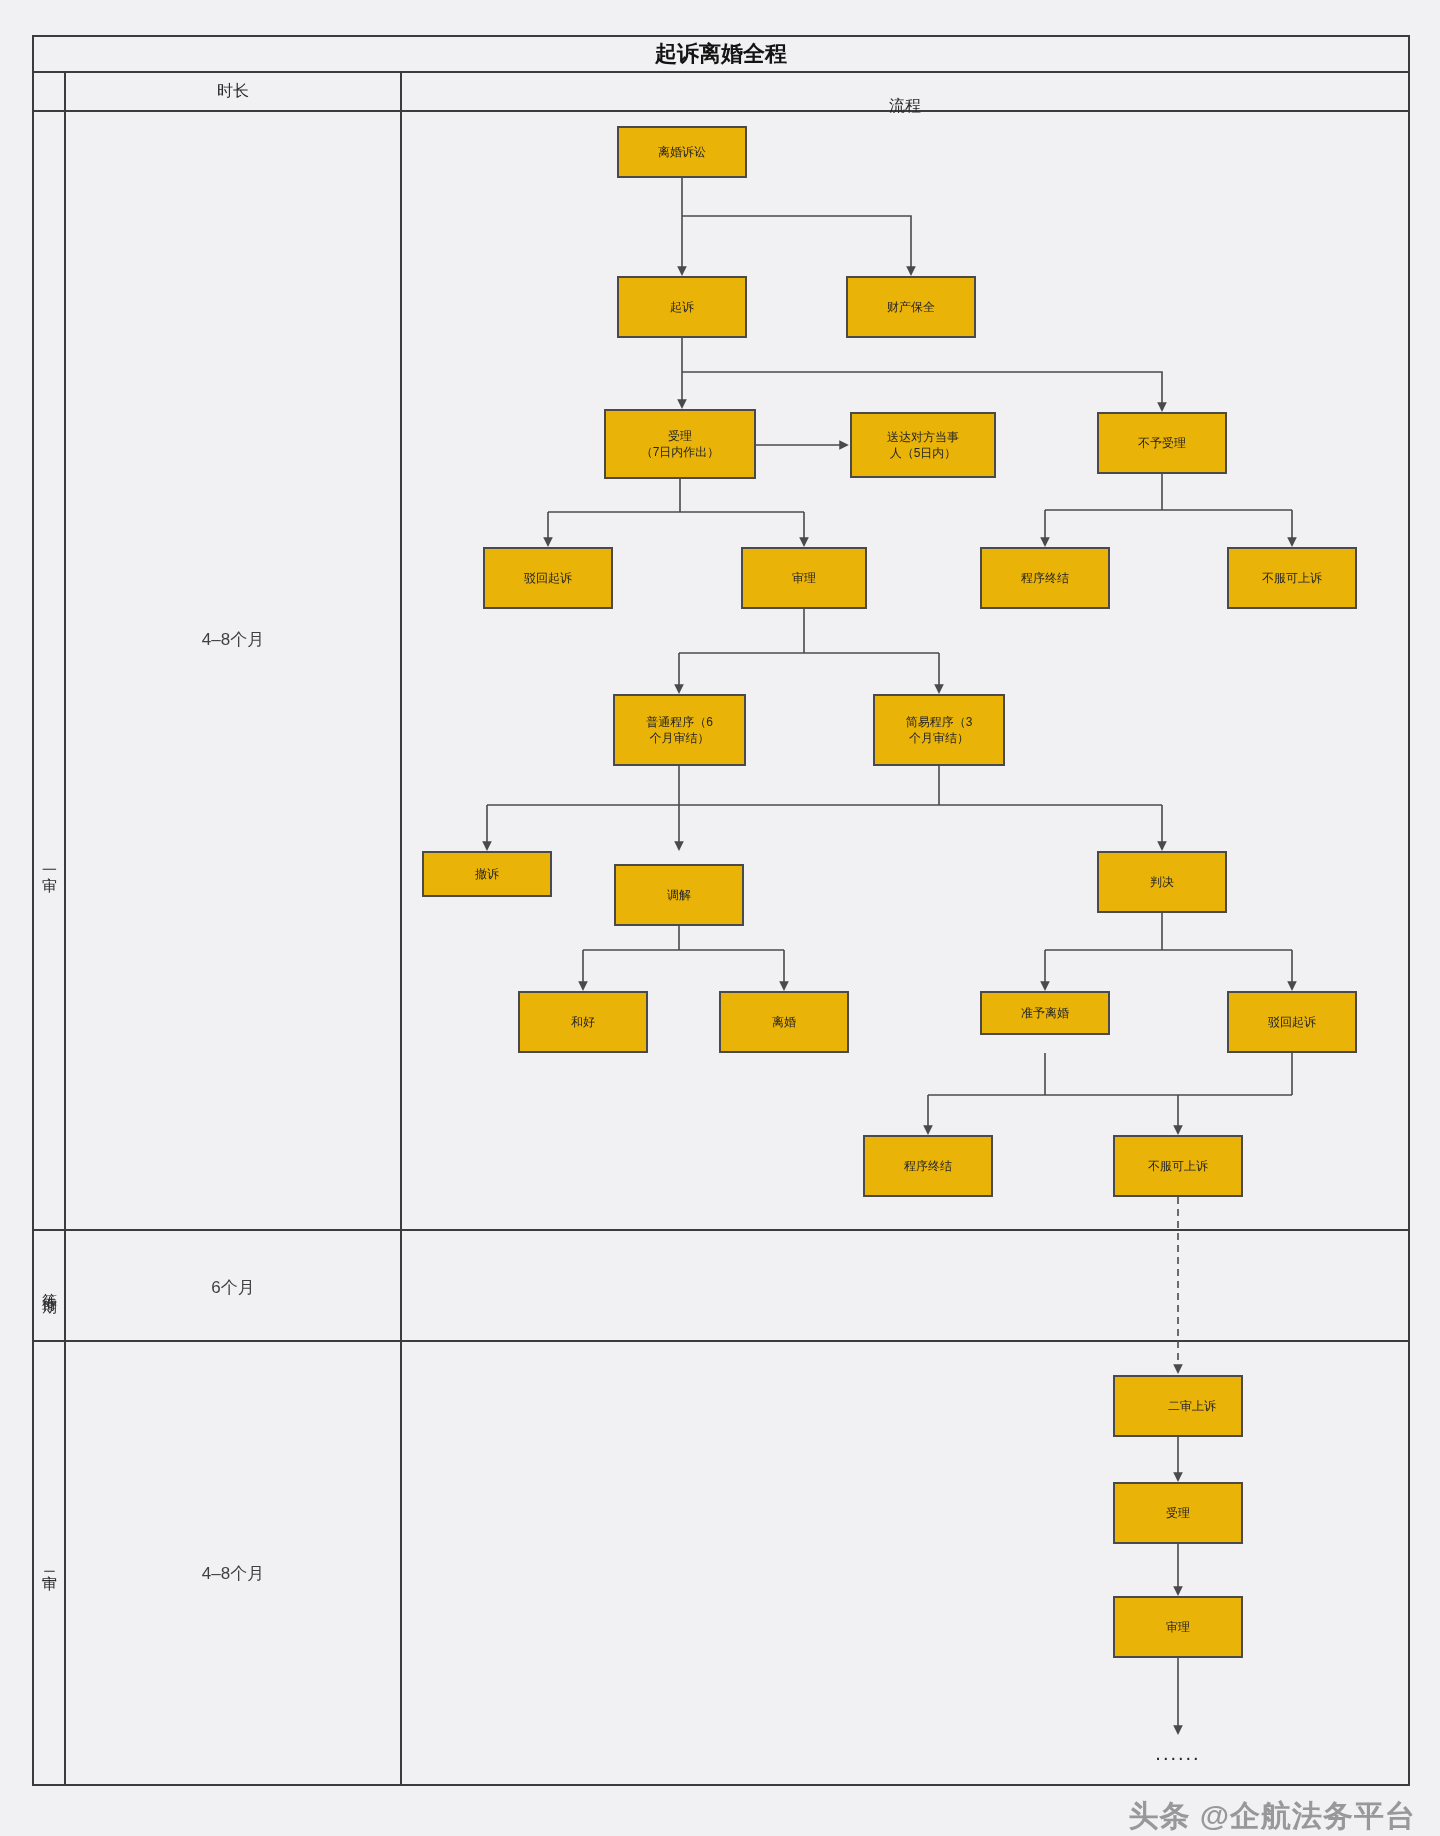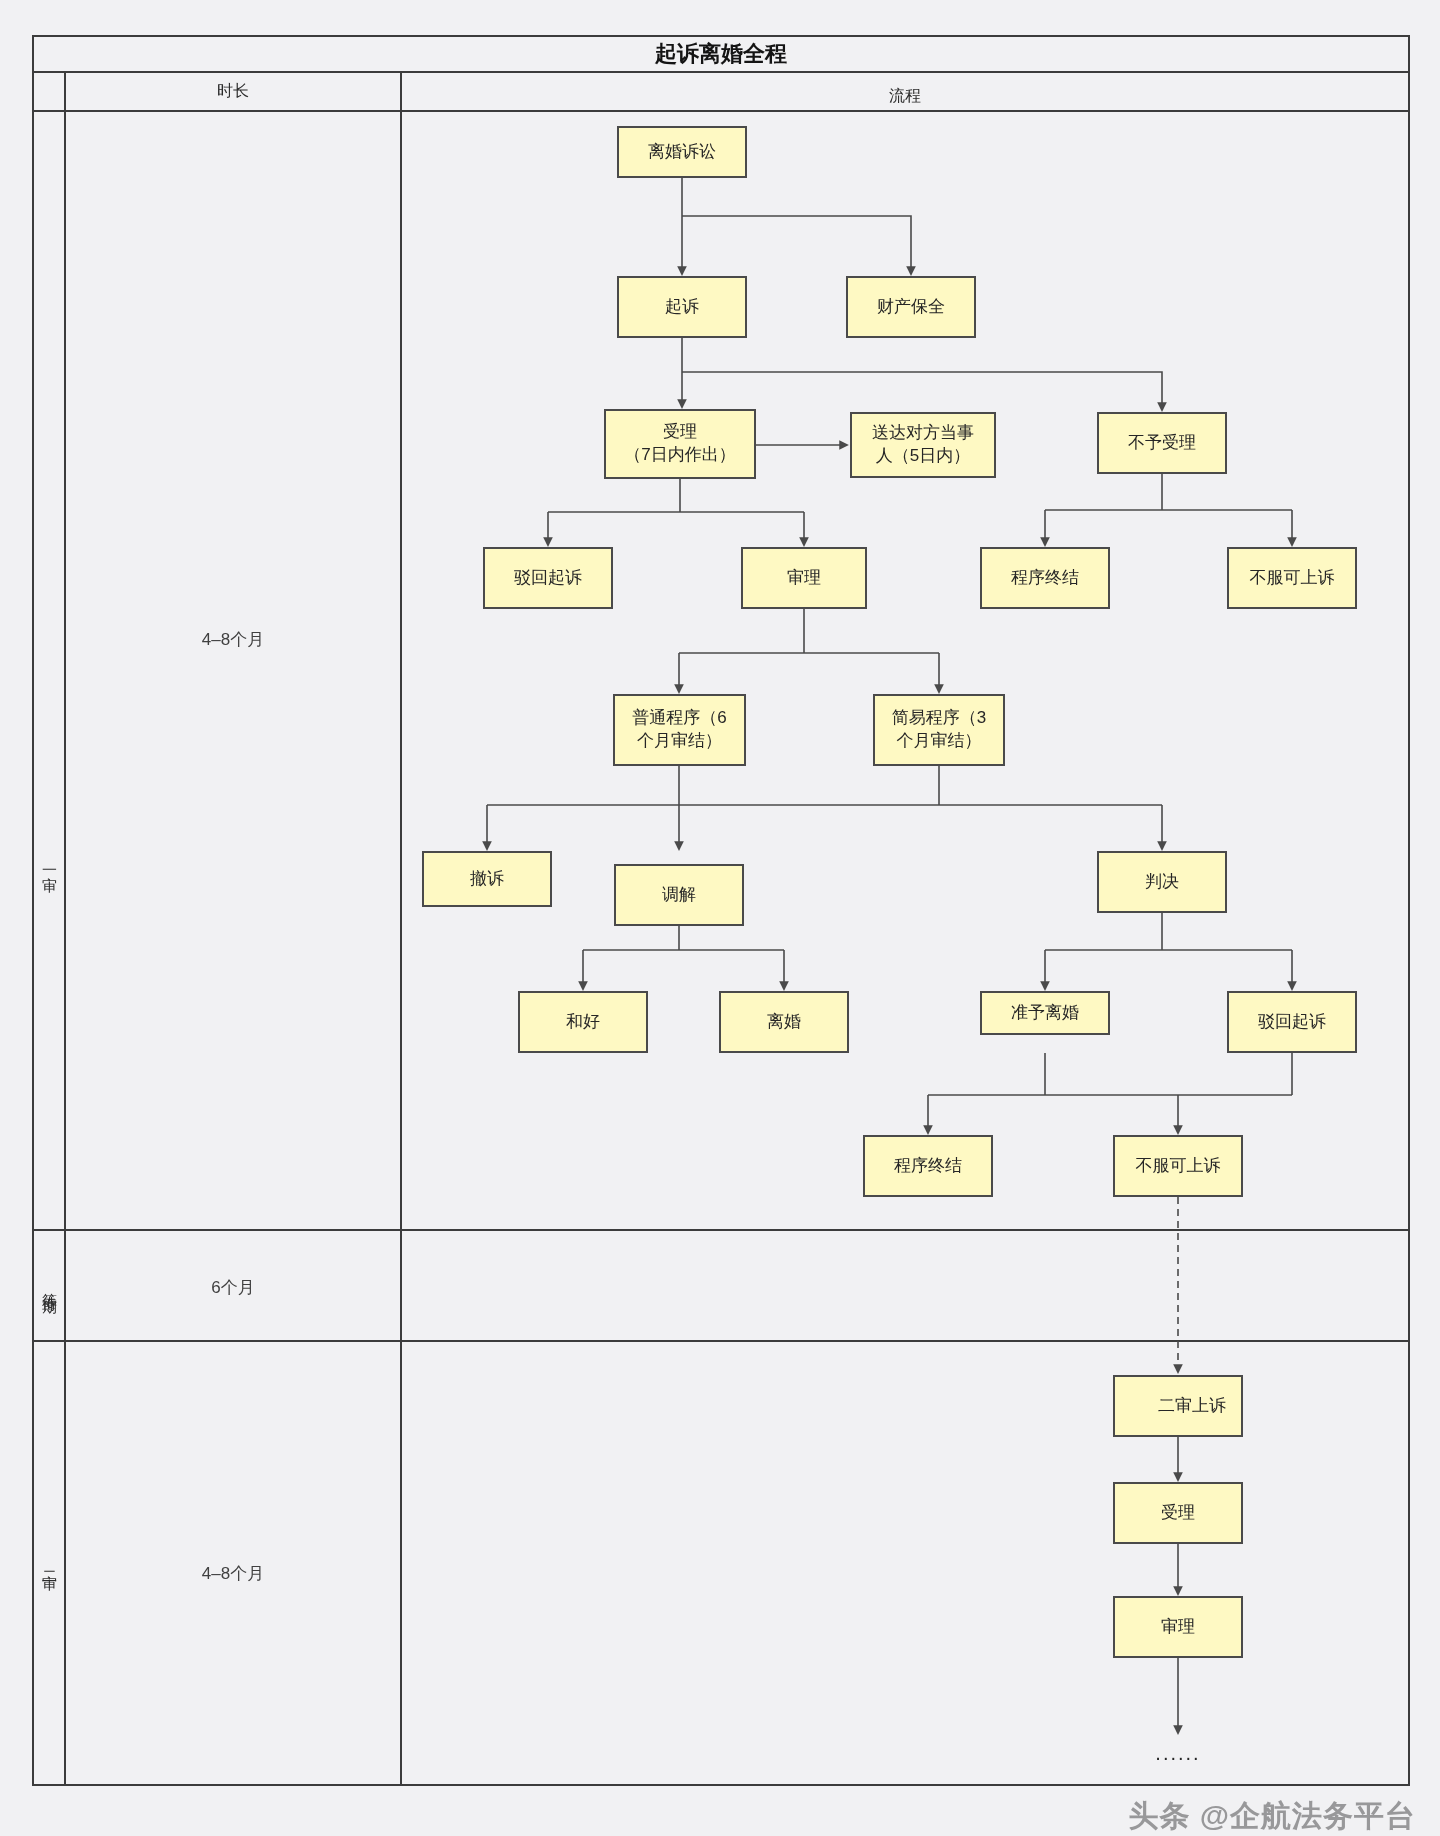--- a/index.html
+++ b/index.html
@@ -31,24 +31,24 @@
     writing-mode:vertical-rl;text-orientation:upright;
     font-size:15px;letter-spacing:3px;color:#2a2a2a;
   }
   .duration{
     position:absolute;left:66px;width:334px;text-align:center;
     font-size:17px;color:#404040;
   }
   .connectors{position:absolute;left:0;top:0;pointer-events:none;}
   .node{
     position:absolute;box-sizing:border-box;
-    background:#fef9c3;border:2px solid #4a4a4a;
+    background:#eab308;border:2px solid #4a4a4a;
     display:flex;align-items:center;justify-content:center;
     text-align:center;white-space:pre-line;
-    font-size:17px;line-height:1.35;color:#262626;
+    font-size:12px;line-height:1.35;color:#262626;
   }
   .dots{
     position:absolute;text-align:center;font-size:20px;
     letter-spacing:2px;color:#262626;
   }
   .watermark{
     position:absolute;top:1796px;right:24px;
     font-size:30px;font-weight:bold;color:#98989a;letter-spacing:1px;
   }
 </style>
@@ -60,21 +60,21 @@
   <div class="table-frame"></div>
   <div class="hline" style="left:32px;top:71px;width:1378px;height:2px;"></div>
   <div class="hline" style="left:32px;top:110px;width:1378px;height:2px;"></div>
   <div class="hline" style="left:32px;top:1229px;width:1378px;height:2px;"></div>
   <div class="hline" style="left:32px;top:1340px;width:1378px;height:2px;"></div>
   <div class="vline" style="left:64px;top:71px;width:2px;height:1713px;"></div>
   <div class="vline" style="left:400px;top:71px;width:2px;height:1713px;"></div>
 
   <div class="title-bar">起诉离婚全程</div>
   <div class="header-cell" style="left:66px;top:73px;width:334px;height:37px;">时长</div>
-  <div class="header-cell" style="left:402px;top:78px;width:1006px;height:37px;">流程</div>
+  <div class="header-cell" style="left:402px;top:88px;width:1006px;height:37px;">流程</div>
 
   <div class="row-label" style="top:790px;height:150px;">一审</div>
   <div class="row-label" style="top:1231px;height:109px;">等待期</div>
   <div class="row-label" style="top:1490px;height:146px;">二审</div>
 
   <div class="duration" style="top:628px;">4–8个月</div>
   <div class="duration" style="top:1276px;">6个月</div>
   <div class="duration" style="top:1562px;">4–8个月</div>
 
   <svg class="connectors" width="1440" height="1836" viewBox="0 0 1440 1836">
@@ -148,21 +148,21 @@
 人（5日内）</div>
   <div class="node" style="left:1097px;top:412px;width:130px;height:62px;">不予受理</div>
   <div class="node" style="left:483px;top:547px;width:130px;height:62px;">驳回起诉</div>
   <div class="node" style="left:741px;top:547px;width:126px;height:62px;">审理</div>
   <div class="node" style="left:980px;top:547px;width:130px;height:62px;">程序终结</div>
   <div class="node" style="left:1227px;top:547px;width:130px;height:62px;">不服可上诉</div>
   <div class="node" style="left:613px;top:694px;width:133px;height:72px;">普通程序（6
 个月审结）</div>
   <div class="node" style="left:873px;top:694px;width:132px;height:72px;">简易程序（3
 个月审结）</div>
-  <div class="node" style="left:422px;top:851px;width:130px;height:56px;">撤诉</div>
+  <div class="node" style="left:422px;top:851px;width:130px;height:46px;">撤诉</div>
   <div class="node" style="left:614px;top:851px;width:130px;height:62px;margin-top:13px;">调解</div>
   <div class="node" style="left:1097px;top:851px;width:130px;height:62px;">判决</div>
   <div class="node" style="left:518px;top:991px;width:130px;height:62px;">和好</div>
   <div class="node" style="left:719px;top:991px;width:130px;height:62px;">离婚</div>
   <div class="node" style="left:980px;top:991px;width:130px;height:44px;">准予离婚</div>
   <div class="node" style="left:1227px;top:991px;width:130px;height:62px;">驳回起诉</div>
   <div class="node" style="left:863px;top:1135px;width:130px;height:62px;">程序终结</div>
   <div class="node" style="left:1113px;top:1135px;width:130px;height:62px;">不服可上诉</div>
   <div class="node" style="left:1113px;top:1375px;width:130px;height:62px;padding-left:28px;">二审上诉</div>
   <div class="node" style="left:1113px;top:1482px;width:130px;height:62px;">受理</div>

